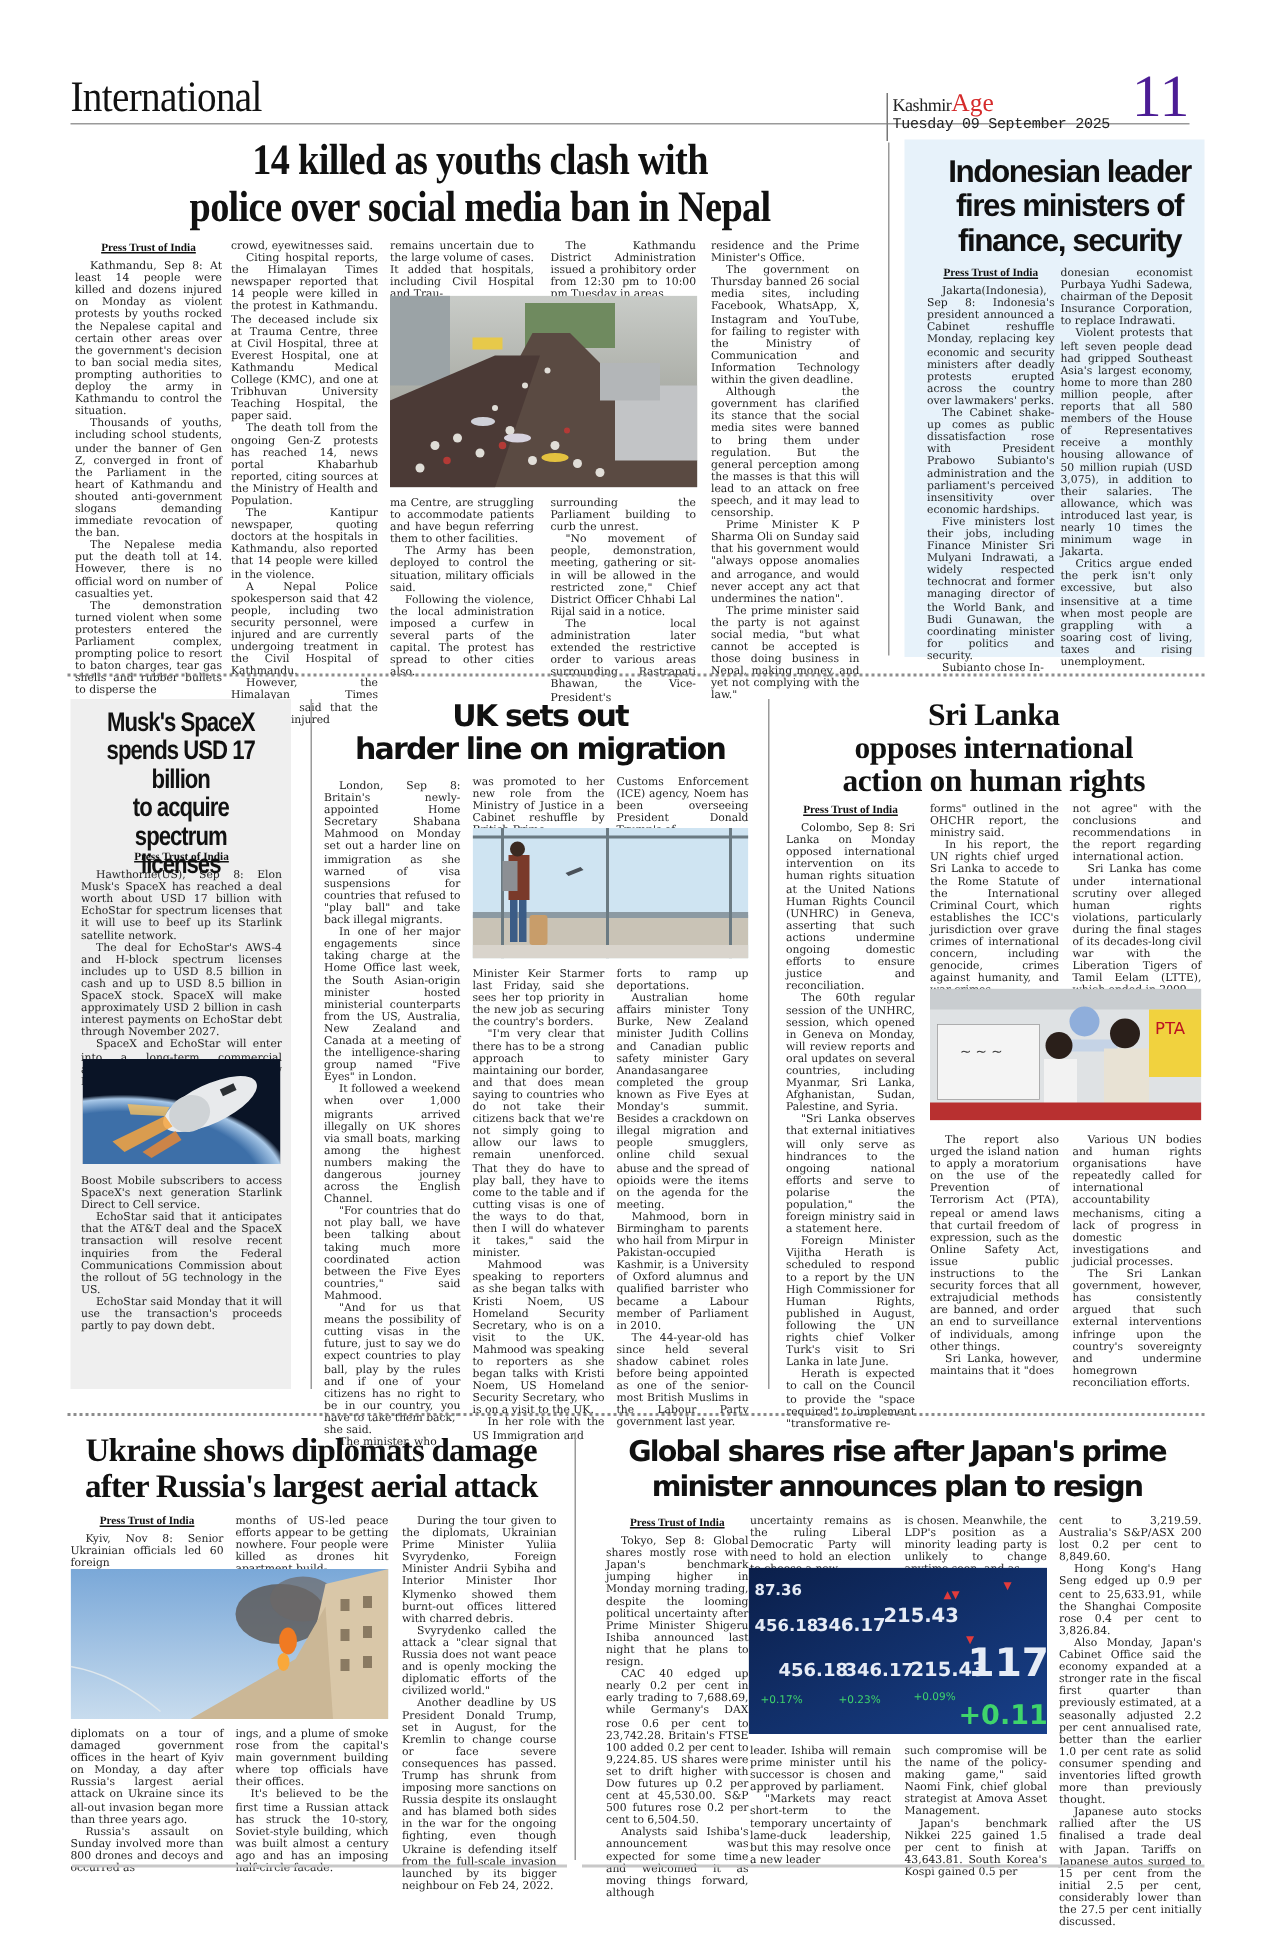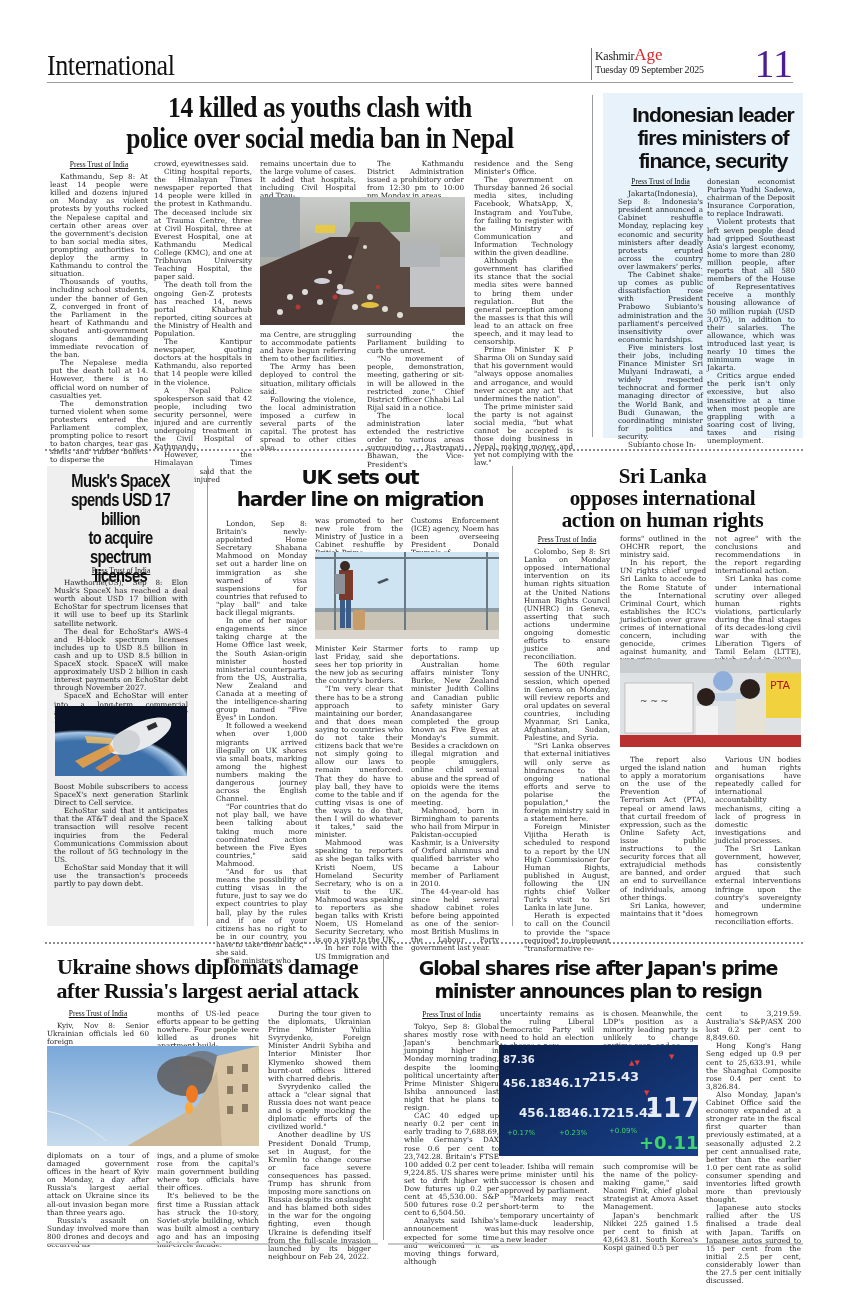--- a/index.html
+++ b/index.html
@@ -4,31 +4,31 @@
 <style>
   * { box-sizing: border-box; margin: 0; padding: 0; }
   html, body { width: 848px; height: 1292px; background: #ffffff; overflow: hidden; }
   body { position: relative; font-family: "DejaVu Serif", serif; color: #1a1a1a; }
 
   .page { position: absolute; left: 0; top: 0; width: 848px; height: 1292px; }
 
   
   .masthead { position: absolute; left: 47px; top: 45px; width: 746px; height: 38px; border-bottom: 1.5px solid #9a9a9a; }
   .section-title { position: absolute; left: 0; top: 4px; font-family: "Liberation Serif", serif; font-size: 29px; letter-spacing: -0.5px; transform: scaleX(0.9); transform-origin: left; color: #111; }
-  .brand { position: absolute; left: 544px; top: 3px; border-left: 1px solid #777; padding-left: 3px; height: 32px; }
+  .brand { position: absolute; left: 544px; top: 17px; border-left: 1px solid #777; padding-left: 3px; height: 32px; }
   .brand-logo { font-family: "Liberation Serif", serif; font-size: 12px; color: #222; line-height: 14px; white-space: nowrap; }
   .brand-logo .kash { font-size: 12px; letter-spacing: -0.3px; }
   .brand-logo .age { color: #d52b2b; font-size: 17px; }
-  .brand-date { font-family: Liberation Serif, serif; font-size: 10px; color: #222; letter-spacing: -0.2px; margin-top: 1px; white-space: nowrap; }
+  .brand-date { font-family: Liberation Mono, monospace; font-size: 10px; color: #222; letter-spacing: -0.2px; margin-top: 1px; white-space: nowrap; }
   .page-num { position: absolute; right: 0; top: -5px; font-family: "Liberation Serif", serif; font-size: 40px; color: #4c1d95; }
 
   
   .col { position: absolute; font-size: 7.2px; line-height: 8.1px; text-align: justify; color: #222; hyphens: auto; }
   .col p { text-indent: 10px; }
-  .byline { font-family: "Liberation Serif", serif; font-weight: normal; font-size: 7.5px; text-decoration: underline; text-align: center; margin-bottom: 4px; display: block; color: #111; }
+  .byline { font-family: "Liberation Serif", serif; font-weight: bold; font-size: 7.5px; text-decoration: underline; text-align: center; margin-bottom: 4px; display: block; color: #111; }
 
   .headline-serif { position: absolute; font-family: "Liberation Serif", serif; font-weight: bold; text-align: center; color: #111; letter-spacing: -0.5px; }
   .headline-sans { position: absolute; font-family: "DejaVu Sans", sans-serif; font-weight: bold; text-align: center; color: #111; letter-spacing: -1.2px; }
   .headline-cond { position: absolute; font-family: "Liberation Sans", sans-serif; font-weight: bold; text-align: center; color: #111; letter-spacing: -0.8px; }
 
   .vrule { position: absolute; width: 1px; background: #9a9a9a; }
   .dotrule { position: absolute; height: 3px; border-top: 2px dotted #8d8d8d; }
   .hrule { position: absolute; height: 2px; background: #c8c8c8; }
 
   .photo { position: absolute; overflow: hidden; }
@@ -73,21 +73,21 @@
       <p>The death toll from the ongoing Gen-Z protests has reached 14, news portal Khabarhub reported, citing sources at the Ministry of Health and Population.</p>
       <p>The Kantipur newspaper, quoting doctors at the hospitals in Kathmandu, also reported that 14 people were killed in the violence.</p>
       <p>A Nepal Police spokesperson said that 42 people, including two security personnel, were injured and are currently undergoing treatment in the Civil Hospital of Kathmandu.</p>
       <p>However, the Himalayan Times newspaper said that the number of injured</p>
     </div>
 
     <div class="col" style="left:260px; top:160px; width:96px;">
       <p style="text-indent:0">remains uncertain due to the large volume of cases. It added that hospitals, including Civil Hospital and Trau-</p>
     </div>
     <div class="col" style="left:367px; top:160px; width:97px;">
-      <p>The Kathmandu District Administration issued a prohibitory order from 12:30 pm to 10:00 pm Monday in areas</p>
+      <p>The Kathmandu District Administration issued a prohibitory order from 12:30 pm to 10:00 pm Tuesday in areas</p>
     </div>
 
     <div class="photo" style="left:260px; top:197px; width:205px; height:128px;">
       <svg width="205" height="128" viewBox="0 0 205 128">
         <defs>
           <linearGradient id="skyN" x1="0" y1="0" x2="0" y2="1">
             <stop offset="0" stop-color="#c9ccc8"></stop>
               <stop offset="1" stop-color="#8d8f86"></stop>
           </linearGradient>
         </defs>
@@ -129,21 +129,21 @@
       <p>The Army has been deployed to control the situation, military officials said.</p>
       <p>Following the violence, the local administration imposed a curfew in several parts of the capital. The protest has spread to other cities also.</p>
     </div>
     <div class="col" style="left:367px; top:331px; width:97px;">
       <p style="text-indent:0">surrounding the Parliament building to curb the unrest.</p>
       <p>"No movement of people, demonstration, meeting, gathering or sit-in will be allowed in the restricted zone," Chief District Officer Chhabi Lal Rijal said in a notice.</p>
       <p>The local administration later extended the restrictive order to various areas surrounding Rastrapati Bhawan, the Vice-President's</p>
     </div>
 
     <div class="col" style="left:474px; top:160px; width:99px;">
-      <p style="text-indent:0">residence and the Seng Minister's Office.</p>
+      <p style="text-indent:0">residence and the Prime Minister's Office.</p>
       <p>The government on Thursday banned 26 social media sites, including Facebook, WhatsApp, X, Instagram and YouTube, for failing to register with the Ministry of Communication and Information Technology within the given deadline.</p>
       <p>Although the government has clarified its stance that the social media sites were banned to bring them under regulation. But the general perception among the masses is that this will lead to an attack on free speech, and it may lead to censorship.</p>
       <p>Prime Minister K P Sharma Oli on Sunday said that his government would "always oppose anomalies and arrogance, and would never accept any act that undermines the nation".</p>
       <p>The prime minister said the party is not against social media, "but what cannot be accepted is those doing business in Nepal, making money, and yet not complying with the law."</p>
     </div>
   </div>
 
   <div class="vrule" style="left:592px; top:95px; height:342px;"></div>
 
   <div class="indo-box"></div>

